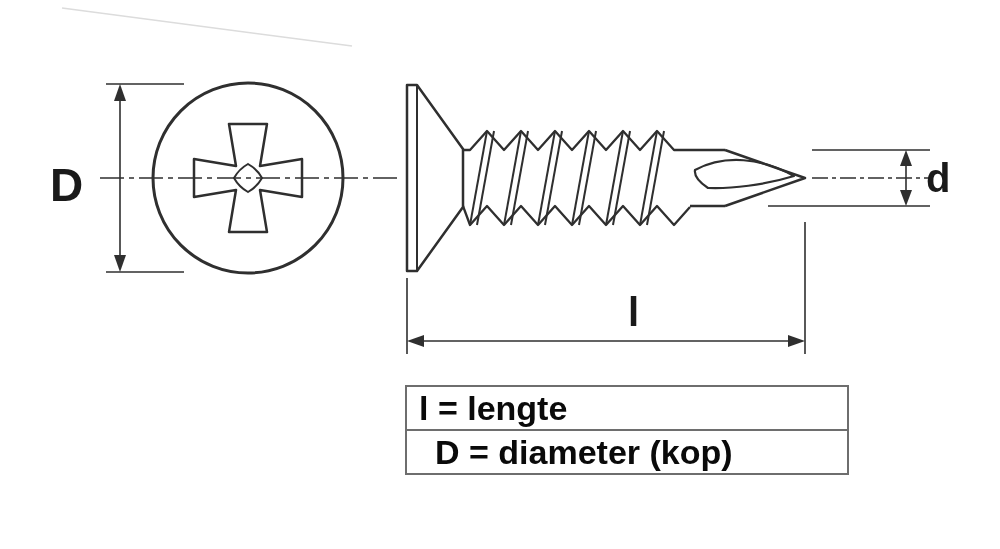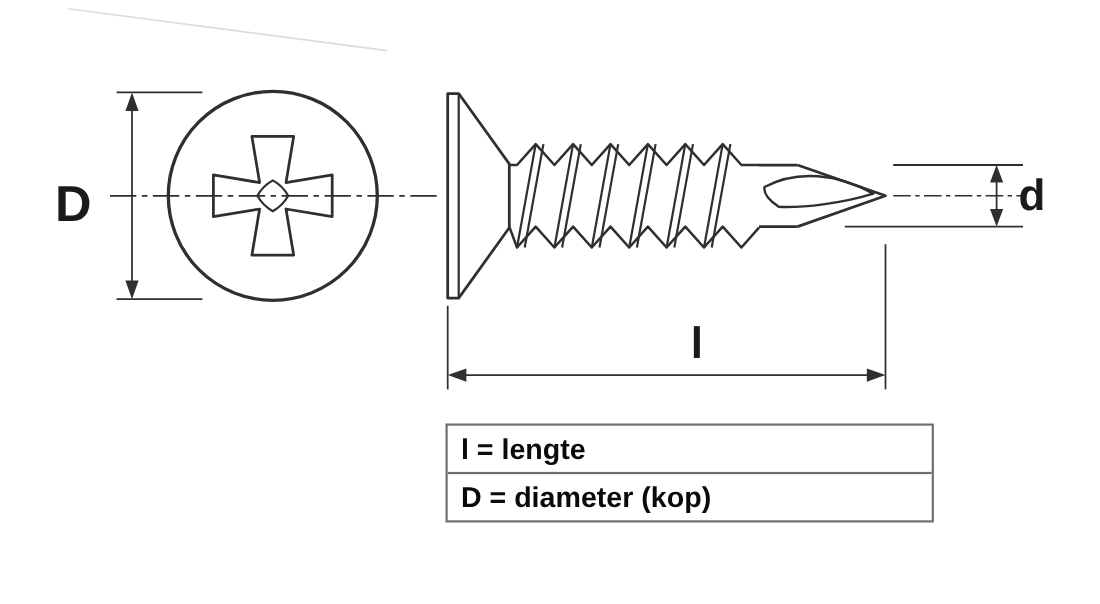--- a/index.html
+++ b/index.html
@@ -35,29 +35,30 @@
     left: 405px;
     top: 385px;
     width: 440px;
     border: 2px solid #6e6e6e;
     background: #ffffff;
   }
   .legend-row {
     height: 42px;
     line-height: 42px;
     padding-left: 12px;
-    font-size: 26px;
+    font-size: 34px;
     font-weight: bold;
     color: #0a0a0a;
     border-bottom: 2px solid #6e6e6e;
     white-space: nowrap;
     overflow: hidden;
   }
   .legend-row:last-child {
     border-bottom: none;
+    margin-left: 16px;
   }
 </style>
 </head>
 <body>
 
 <div class="stage">
 
   <svg class="drawing" width="1000" height="549" viewBox="0 0 1000 549">
 
     <line x1="62" y1="8" x2="352" y2="46" stroke="#dcdcdc" stroke-width="1.5"></line>

